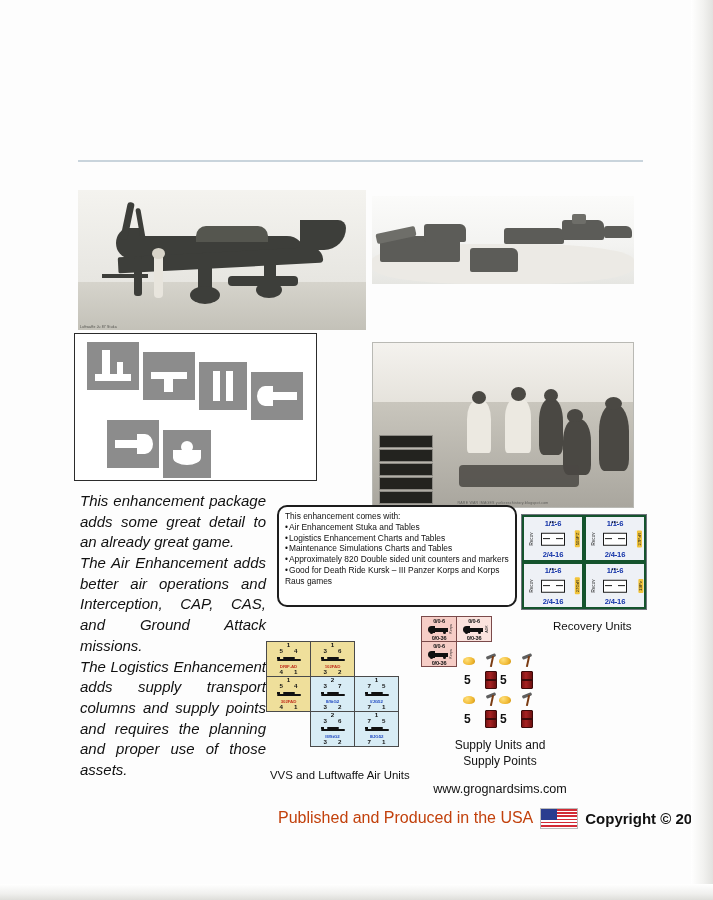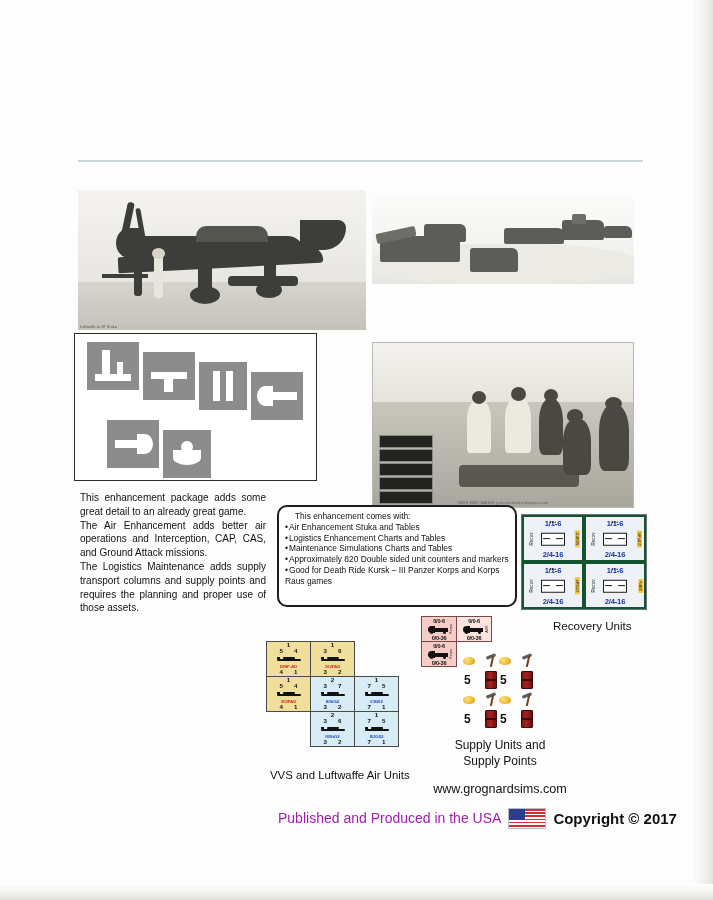--- a/index.html
+++ b/index.html
@@ -111,34 +111,35 @@
   }
   .sym .gl-bowl{
     position:absolute;background:#ffffff;
     border-radius:0 0 100% 100%/0 0 100% 100%;
   }
   .sym .gl-dot{position:absolute;background:#ffffff;border-radius:50%;}
 
   
   .body-text{
     position:absolute;left:80px;top:491px;width:186px;
-    font-size:10px;line-height:1.38;color:#111111;
+    font-size:15px;line-height:1.38;color:#111111;
     text-align:justify;
+    font-style:italic;
   }
   .body-text p{margin:0;}
 
   
   .callout{
     position:absolute;left:277px;top:505px;width:240px;height:102px;
     border:2px solid #1d1d1d;border-radius:10px;
     background:#ffffff;box-sizing:border-box;
     padding:4px 6px 0 6px;
     font-size:8.4px;line-height:1.28;color:#111111;
   }
-  .callout .hdr{margin:0 0 0 10px;}
+  .callout .hdr{margin:0 0 0 0;}
   .callout ul{list-style:none;margin:0;padding:0;}
   .callout li{margin:0;text-indent:0;}
   .callout li:before{content:"\2022";margin-right:1px;}
 
   
   .recov-block{
     position:absolute;left:521px;top:514px;width:126px;height:96px;
     background:#dfe3ea;border:1px solid #6f747c;box-sizing:border-box;
     display:grid;grid-template-columns:1fr 1fr;grid-template-rows:1fr 1fr;
   }
@@ -334,21 +335,21 @@
   .logo-sub{
     position:absolute;left:0;bottom:2px;width:100%;text-align:center;
     font-size:5px;font-weight:bold;color:#2d3a5e;letter-spacing:.2px;
   }
 
   
   .footer{
     position:absolute;left:278px;top:808px;width:370px;height:20px;
     display:flex;align-items:center;gap:7px;
   }
-  .footer-text{font-size:14px;color:#a21caf;white-space:nowrap;}
+  .footer-text{font-size:16px;color:#c2410c;white-space:nowrap;}
   .flag{
     width:38px;height:21px;position:relative;overflow:hidden;
     border:0.5px solid #bbb;box-sizing:border-box;flex:0 0 auto;
   }
   .flag .stripes{position:absolute;inset:0;
     background:repeating-linear-gradient(to bottom,
       #d22b35 0, #d22b35 1.6px, #ffffff 1.6px, #ffffff 3.2px);
   }
   .flag .canton{
     position:absolute;left:0;top:0;width:16px;height:11px;background:#2a3d8f;
@@ -459,21 +460,21 @@
     <div class="fig" style="left:226px;top:62px;width:30px;height:66px;"></div>
     <div class="fig" style="left:232px;top:54px;width:17px;height:13px;border-radius:50%;"></div>
 
     <div class="fig" style="left:86px;top:122px;width:120px;height:22px;border-radius:4px;opacity:.85;"></div>
     <div class="photo-credit">RARE WAR IMAGES yurkeeschistory.blogspot.com</div>
   </div>
 
   <div class="body-text">
     <p>This enhancement package adds some great detail to an already great game.</p>
     <p>The Air Enhancement adds better air operations and Interception, CAP, CAS, and Ground Attack missions.</p>
-    <p>The Logistics Maintenance adds supply transport columns and supply points and requires the planning and proper use of those assets.</p>
+    <p>The Logistics Enhancement adds supply transport columns and supply points and requires the planning and proper use of those assets.</p>
   </div>
 
   <div class="callout">
     <div class="hdr">This enhancement comes with:</div>
     <ul>
       <li>Air Enhancement Stuka and Tables</li>
       <li>Logistics Enhancement Charts and Tables</li>
       <li>Maintenance Simulations Charts and Tables</li>
       <li>Approximately 820 Double sided unit counters and markers</li>
       <li>Good for Death Ride Kursk – III Panzer Korps and Korps Raus games</li>

